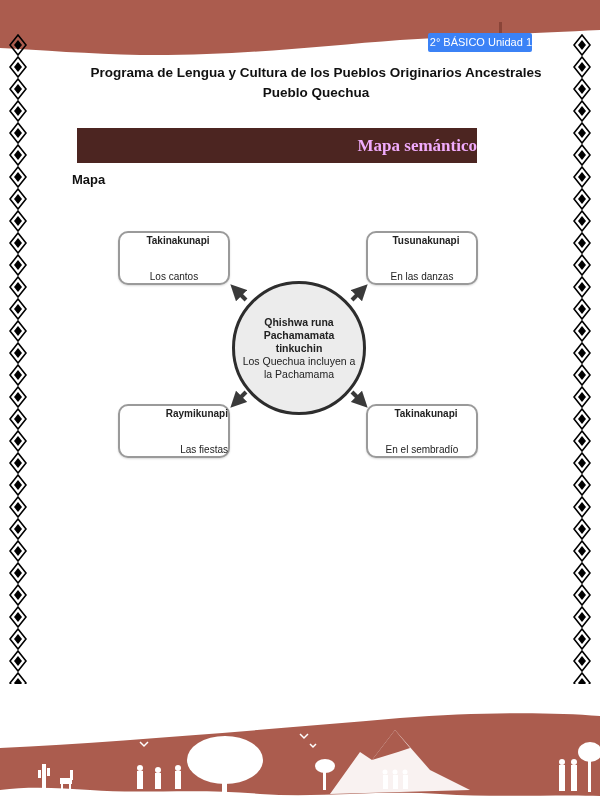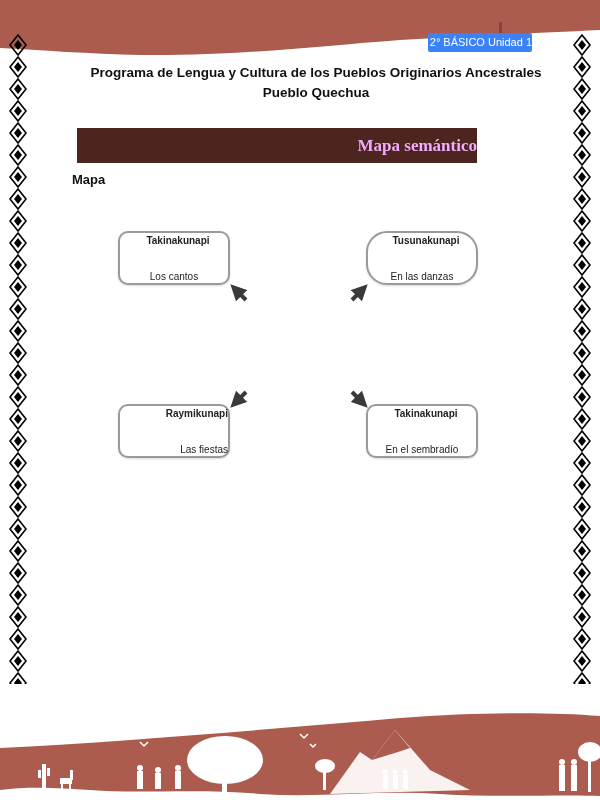--- a/index.html
+++ b/index.html
@@ -123,33 +123,40 @@
       </g>
     <g>
         <line x1="352" y1="392" x2="362" y2="402" stroke="#3a3a3a" stroke-width="4" marker-end="url(#ah)"></line>
       </g>
   </svg>
 
   <div class="node" style="left:118px;top:231px;">
     <div class="t">Takinakunapi</div>
     <div class="s">Los cantos</div>
   </div>
-  <div class="node" style="left:366px;top:231px;border-radius:21px;">
+  <div class="node" style="left:366px;top:231px;">
     <div class="t">Tusunakunapi</div>
     <div class="s">En las danzas</div>
   </div>
   <div class="node" style="left:118px;top:404px;text-align:right;">
     <div class="t">Raymikunapi</div>
     <div class="s">Las fiestas</div>
   </div>
   <div class="node" style="left:366px;top:404px;">
     <div class="t">Takinakunapi</div>
     <div class="s">En el sembradío</div>
   </div>
 
+  <div class="center-node">
+    <div class="t">Qhishwa runa</div>
+    <div class="t">Pachamamata</div>
+    <div class="t">tinkuchin</div>
+    <div class="s">Los Quechua incluyen a</div>
+    <div class="s">la  Pachamama</div>
+  </div>
 </div>
 
 <svg class="bottom-art" viewBox="0 0 600 110" preserveAspectRatio="none">
   <path d="M0,58 C120,52 260,40 400,28 C480,22 550,22 600,26 L600,110 L0,110 Z" fill="#ab5c4e"></path>
 
   <path d="M0,110 L0,100 C30,96 60,98 90,100 C140,104 200,98 260,104 C320,108 380,100 440,104 C500,108 560,104 600,106 L600,110 Z" fill="#ffffff"></path>
 
   <g fill="#ffffff">
     <ellipse cx="225" cy="70" rx="38" ry="24"></ellipse>
     <rect x="222" y="72" width="5" height="32"></rect>

